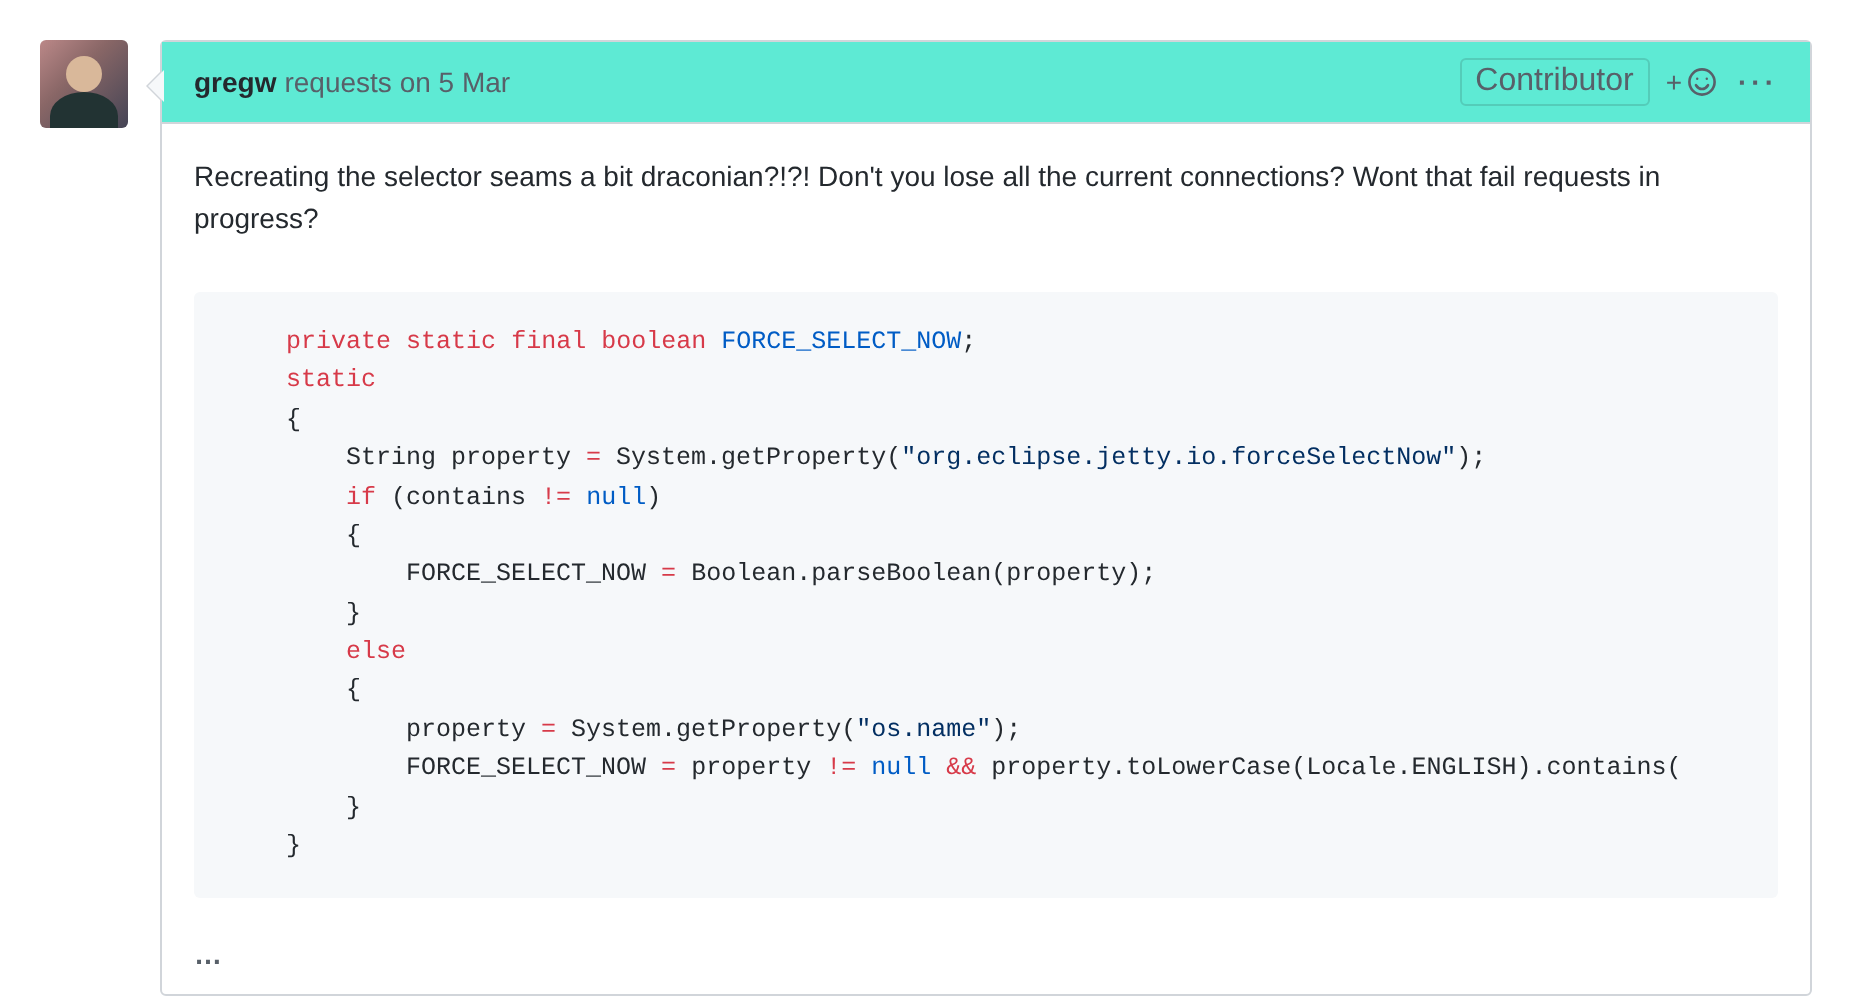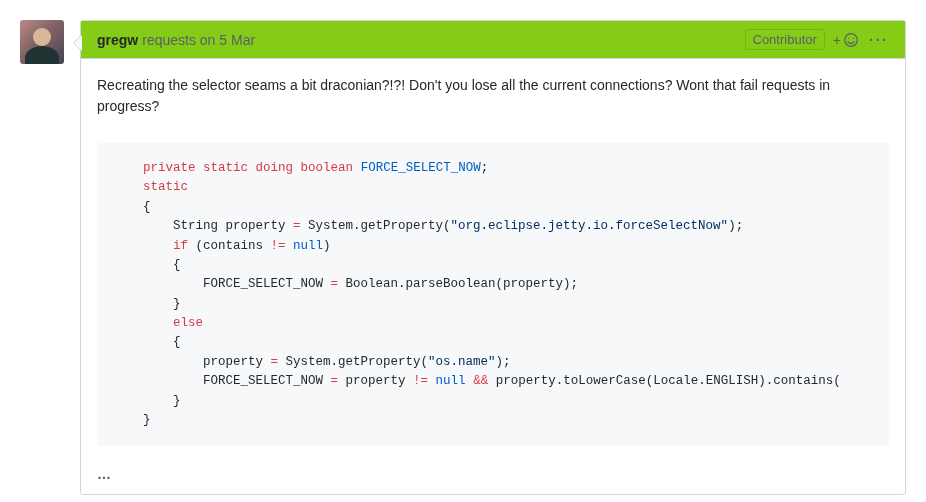--- a/index.html
+++ b/index.html
@@ -61,34 +61,34 @@
     content: "";
     position: absolute;
     top: 14px;
     left: -7px;
     width: 0; height: 0;
     border-top: 8px solid transparent;
     border-bottom: 8px solid transparent;
     border-right: 8px solid #f6f8fa;
   }
   .comment-header {
-    background: #84cc16;
+    background: #5eead4;
     border-bottom: 1px solid #d1d5da;
     padding: 8px 16px;
     display: flex;
     align-items: center;
     color: #586069;
   }
   .author { font-weight: 600; color: #24292e; margin-right: 4px; }
   .header-spacer { flex: 1; }
   .badge {
     border: 1px solid rgba(27,31,35,.15);
     border-radius: 3px;
     padding: 2px 7px;
-    font-size: 13px;
+    font-size: 16px;
     color: #586069;
     margin-right: 8px;
   }
   .header-icons { display: flex; align-items: center; gap: 10px; color: #586069; }
   .icon-btn { display: inline-flex; align-items: center; cursor: pointer; }
   .emoji-add { display:flex; align-items:center; gap:2px; }
   .kebab { letter-spacing: 2px; font-weight:bold; }
   .comment-body { padding: 16px; }
   .comment-body p { margin: 0 0 26px 0; line-height: 1.5; }
   .highlighted {
@@ -140,21 +140,21 @@
         </span>
         <span class="icon-btn kebab">
           <span>···</span>
         </span>
       </span>
     </div>
 
     <div class="comment-body">
       <p>Recreating the selector seams a bit draconian?!?! Don't you lose all the current connections? Wont that fail requests in progress?</p>
 
-      <div class="code-block"><span>    </span><span class="kw-red">private</span><span> </span><span class="kw-red">static</span><span> </span><span class="kw-red">doing</span><span> </span><span class="kw-red">boolean</span><span> </span><span class="kw-blue">FORCE_SELECT_NOW</span><span>;</span>
+      <div class="code-block"><span>    </span><span class="kw-red">private</span><span> </span><span class="kw-red">static</span><span> </span><span class="kw-red">final</span><span> </span><span class="kw-red">boolean</span><span> </span><span class="kw-blue">FORCE_SELECT_NOW</span><span>;</span>
 <span>    </span><span class="kw-red">static</span>
 <span>    {</span>
 <span>        String property </span><span class="kw-red">=</span><span> System.getProperty(</span><span class="str">"org.eclipse.jetty.io.forceSelectNow"</span><span>);</span>
 <span>        </span><span class="kw-red">if</span><span> (contains </span><span class="kw-red">!=</span><span> </span><span class="kw-blue">null</span><span>)</span>
 <span>        {</span>
 <span>            FORCE_SELECT_NOW </span><span class="kw-red">=</span><span> Boolean.parseBoolean(property);</span>
 <span>        }</span>
 <span>        </span><span class="kw-red">else</span>
 <span>        {</span>
 <span>            property </span><span class="kw-red">=</span><span> System.getProperty(</span><span class="str">"os.name"</span><span>);</span>

